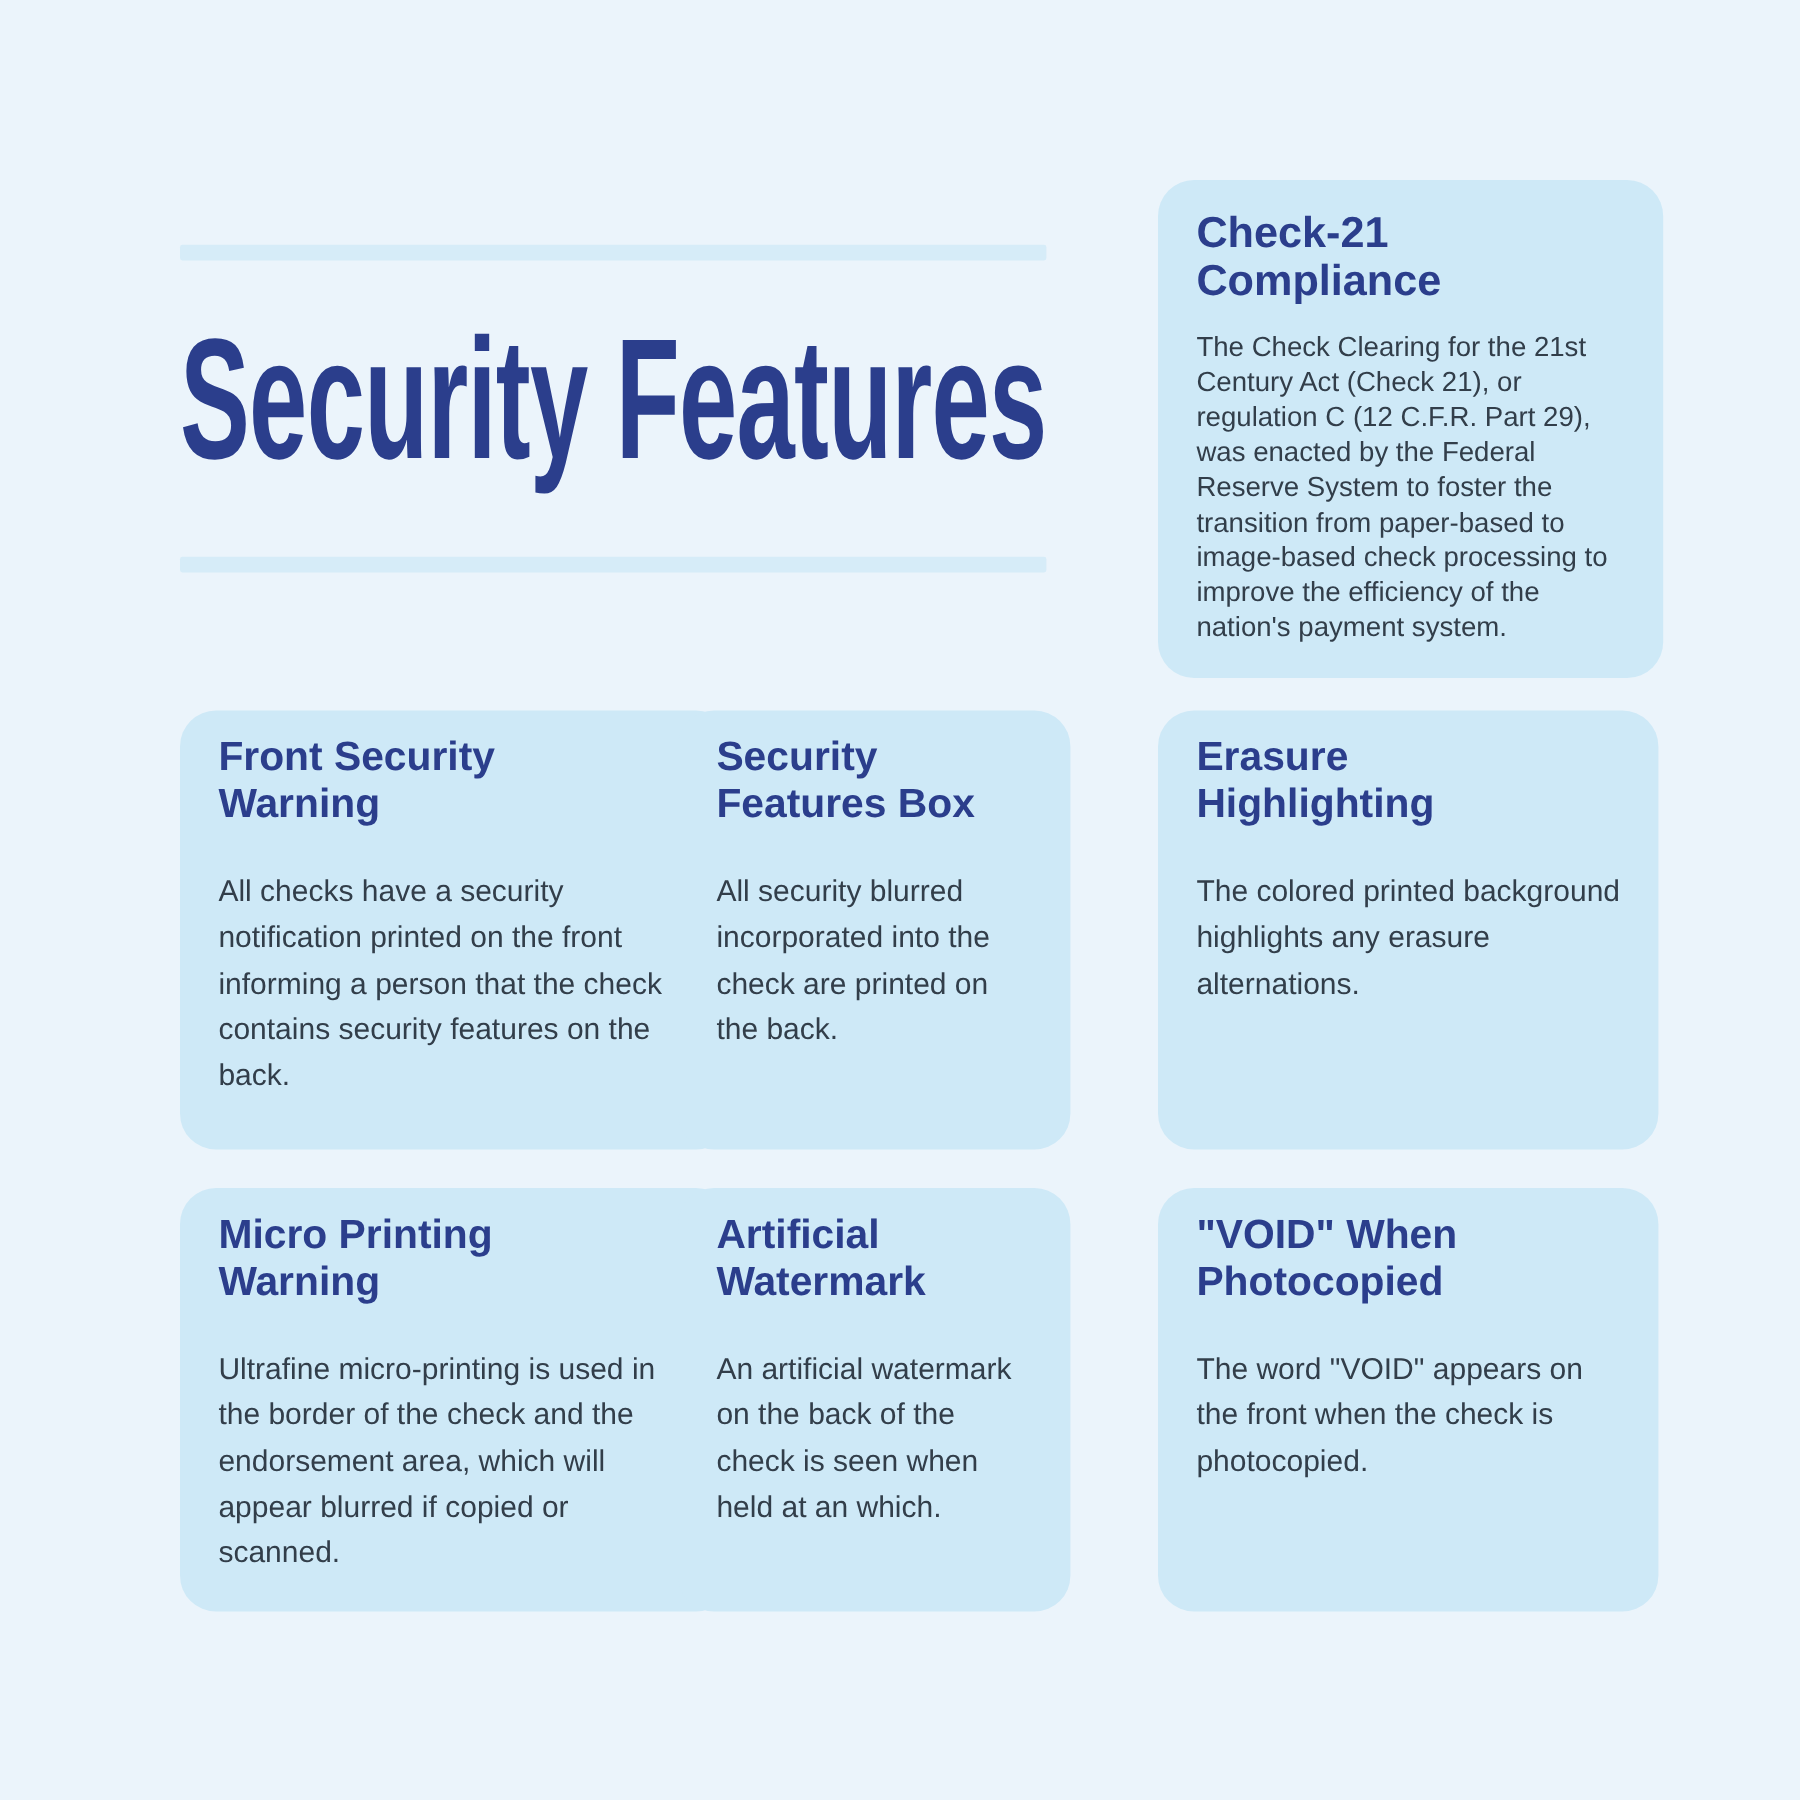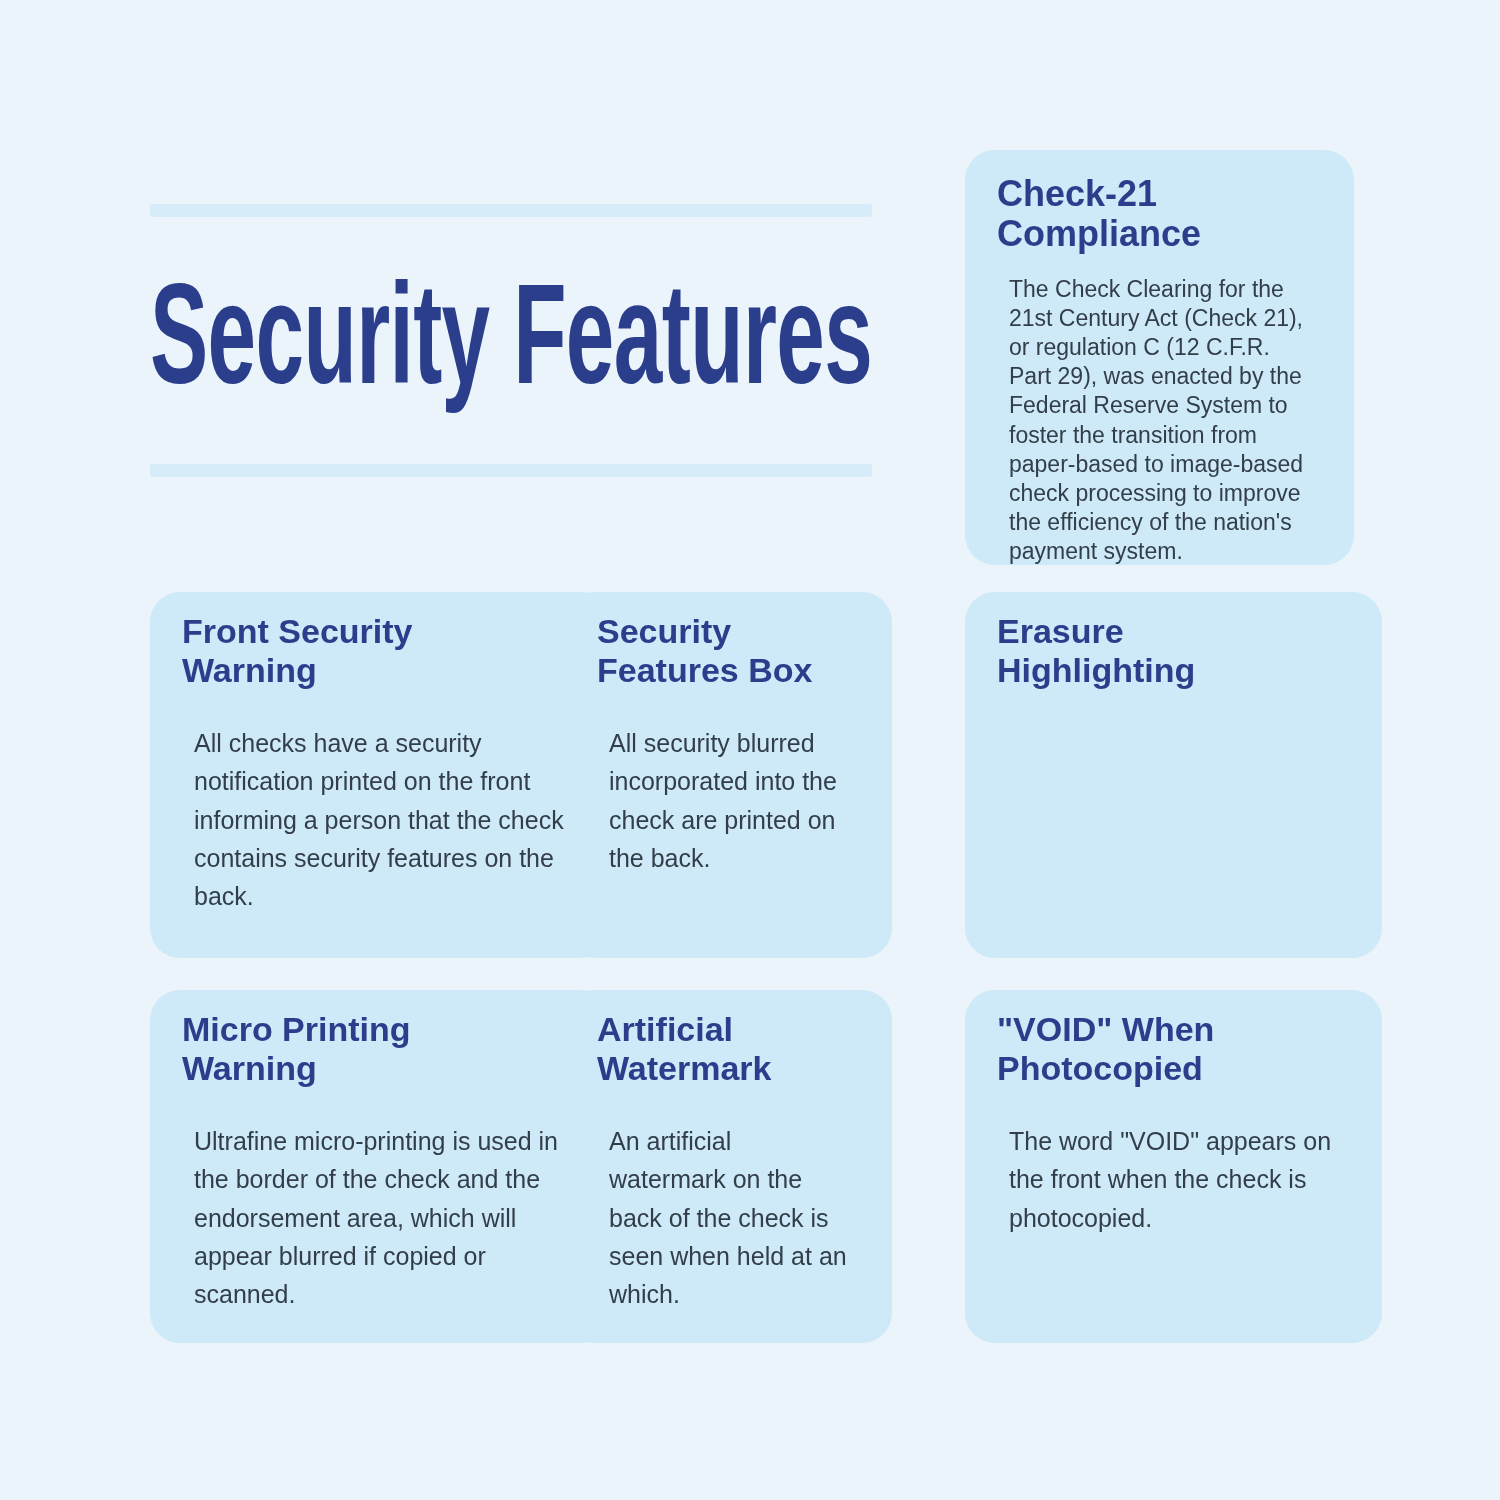--- a/index.html
+++ b/index.html
@@ -43,27 +43,27 @@
     padding: 20px 32px;
     box-sizing: border-box;
   }
   .card h2 {
     margin: 0;
     color: var(--heading, #2b3e8c);
     font-weight: bold;
     white-space: pre-line;
   }
   .card p {
-    margin: 12px;
+    margin: 0;
     color: var(--body, #323e4a);
   }
   
   .card.check21 {
     left: 965px; top: 150px;
-    width: 389px; height: 415px;
+    width: 421px; height: 415px;
     padding-top: 24px;
   }
   .card.check21 h2 {
     font-size: 36px;
     line-height: 1.12;
     margin-bottom: 20px;
   }
   .card.check21 p {
     font-size: 23px;
     line-height: 1.27;
@@ -107,20 +107,21 @@
 
 <div class="card grid row2 col2">
   <h2>Security
 Features Box</h2>
   <p>All security blurred incorporated into the check are printed on the back.</p>
 </div>
 
 <div class="card grid row2 col3">
   <h2>Erasure
 Highlighting</h2>
+  <p>The colored printed background highlights any erasure alternations.</p>
 </div>
 
 <div class="card grid row3 col1">
   <h2>Micro Printing
 Warning</h2>
   <p>Ultrafine micro-printing is used in the border of the check and the endorsement area, which will appear blurred if copied or scanned.</p>
 </div>
 
 <div class="card grid row3 col2">
   <h2>Artificial

